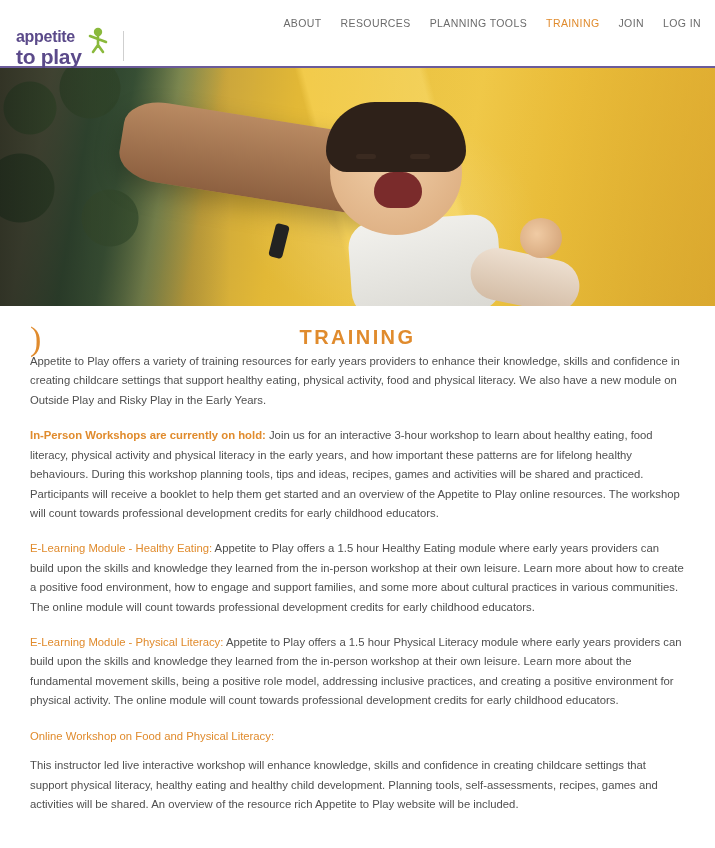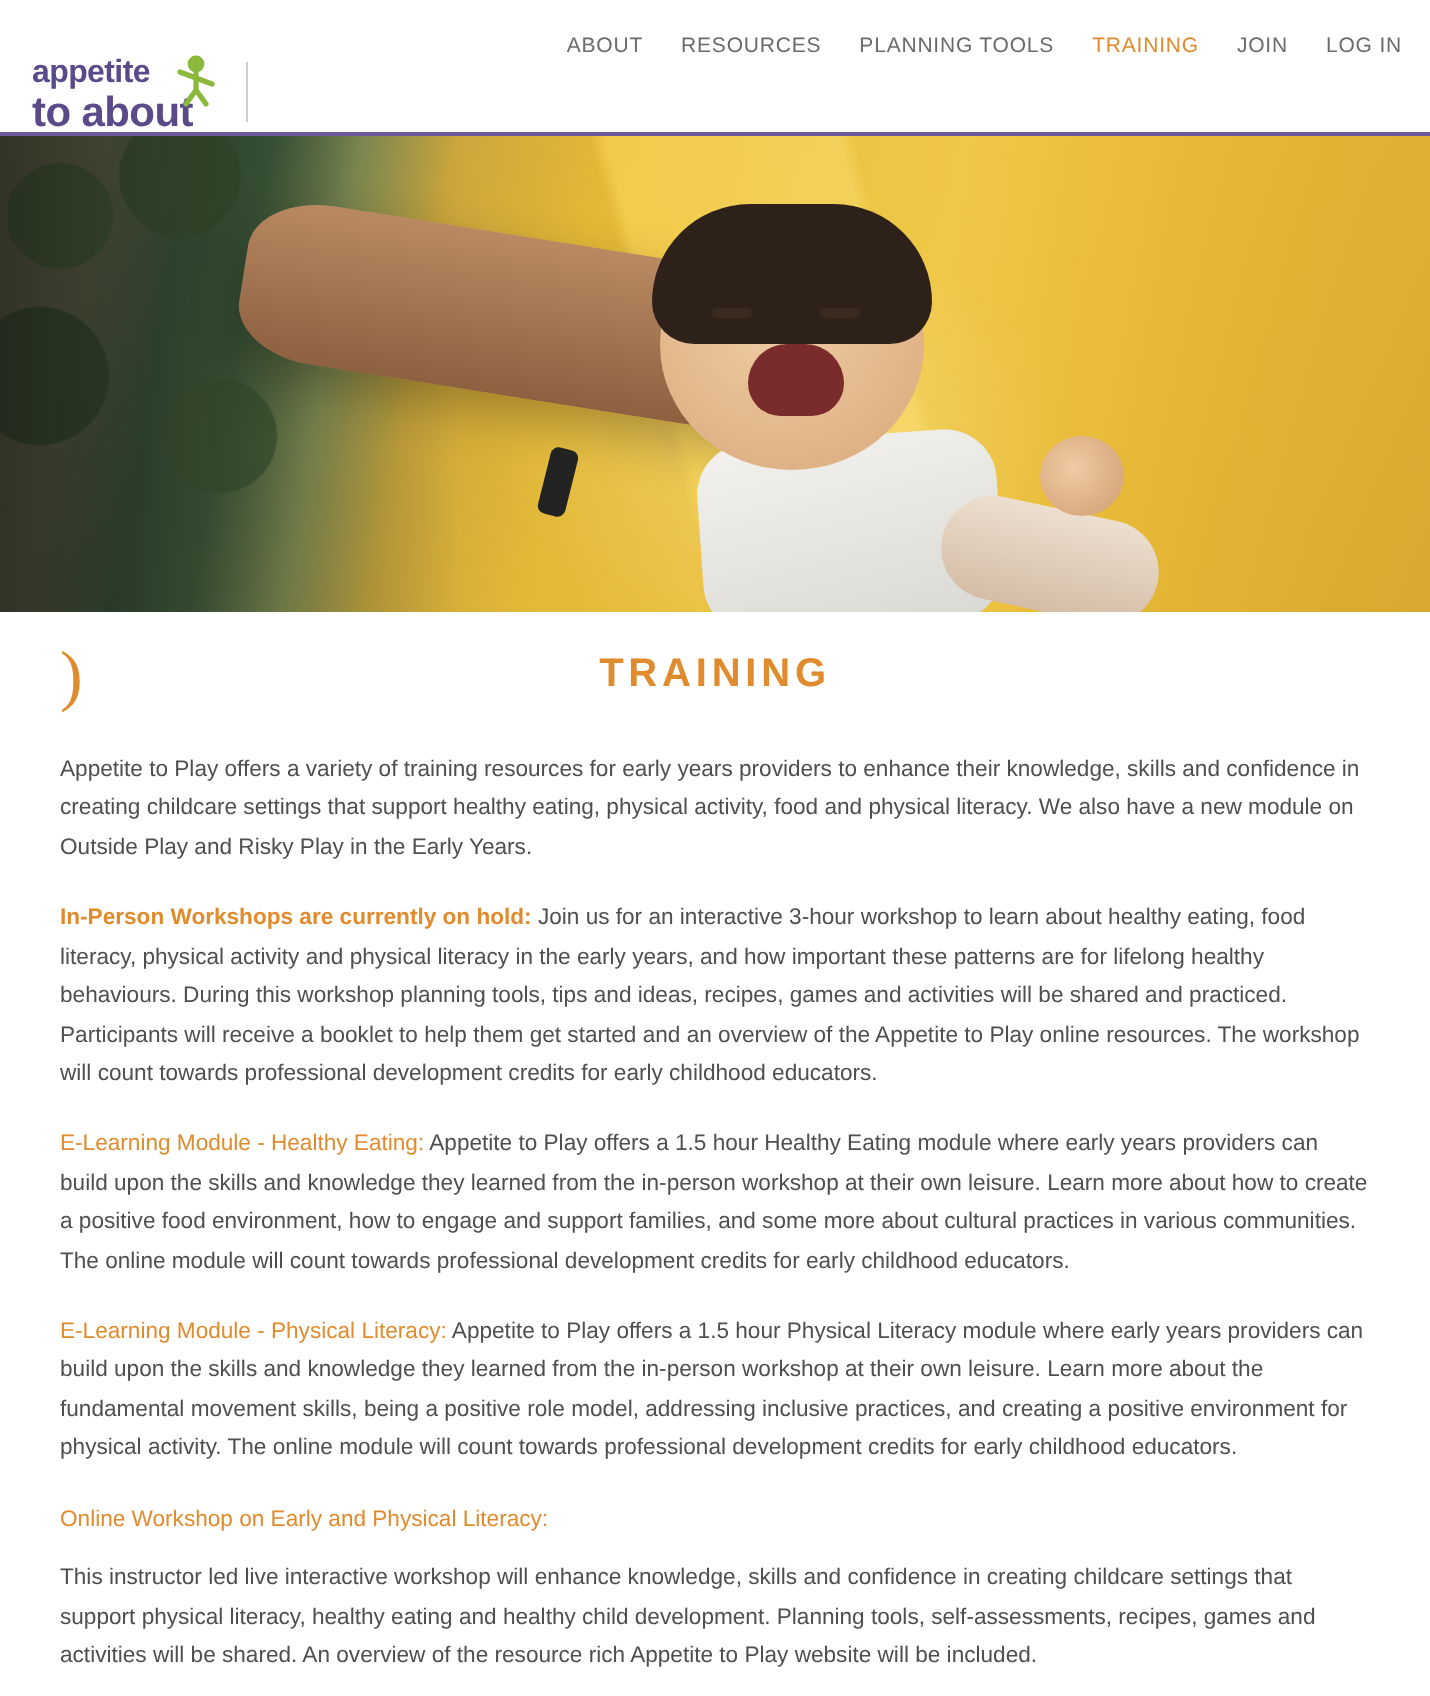--- a/index.html
+++ b/index.html
@@ -272,21 +272,21 @@
     text-transform: uppercase;
   }
   .icon-svg { display: block; }
 
   .body-text {
     font-size: 11.3px;
     line-height: 1.72;
     color: #4f4f4f;
     margin: 0 0 16px 0;
   }
-  .body-text.first { margin-top: 24px; }
+  .body-text.first { }
   .lead-orange {
     color: #e08b2d;
     font-weight: normal;
     text-align: center;
   }
   .lead-orange.bold { font-weight: bold; }
   .heading-orange {
     color: #e08b2d;
     font-size: 11.3px;
     line-height: 1.72;
@@ -294,21 +294,21 @@
     font-weight: normal;
   }
 </style>
 </head>
 <body>
 
 <header class="site-header">
   <div class="logo-block">
     <div class="logo-mark">
       <span class="logo-word1">appetite</span>
-      <span class="logo-word2">to about</span>
+      <span class="logo-word2">to play</span>
       <div class="logo-underline"></div>
       <svg class="logo-kid" viewBox="0 0 26 28">
         <circle cx="16" cy="6" r="4.2" fill="#8ab93c"></circle>
         <path d="M16 10.5 L16 19 M16 13 L8 10 M16 13 L24 16 M16 19 L11 26 M16 19 L21 26" stroke="#8ab93c" stroke-width="2.6" fill="none" stroke-linecap="round"></path>
       </svg>
     </div>
     <div class="logo-divider"></div>
   </div>
 
   <nav class="main-nav">
@@ -356,16 +356,16 @@
   </p>
 
   <p class="body-text">
     <span class="lead-orange"> E-Learning Module -  Healthy Eating:</span><span> Appetite to Play offers a 1.5 hour Healthy Eating module where early years providers can build upon the skills and knowledge they learned from the in-person workshop at their own leisure. Learn more about how to create a positive food environment, how to engage and support families, and some more about cultural practices in various communities.  The online module will count towards professional development credits for early childhood educators.</span>
   </p>
 
   <p class="body-text">
     <span class="lead-orange"> E-Learning Module - Physical Literacy:</span><span> Appetite to Play offers a 1.5 hour Physical Literacy module where early years providers can build upon the skills and knowledge they learned from the in-person workshop at their own leisure. Learn more about the fundamental movement skills, being a positive role model, addressing inclusive practices, and creating a positive environment for physical activity.  The online module will count towards professional development credits for early childhood educators.</span>
   </p>
 
-  <h2 class="heading-orange">Online Workshop on Early and Physical Literacy:</h2>
+  <h2 class="heading-orange">Online Workshop on Food and Physical Literacy:</h2>
   <p class="body-text">This instructor led live interactive workshop will enhance knowledge, skills and confidence in creating childcare settings that support physical literacy, healthy eating and healthy child development. Planning tools, self-assessments, recipes, games and activities will be shared. An overview of the resource rich Appetite to Play website will be included.</p>
 
 </main>
 
 </body></html>

